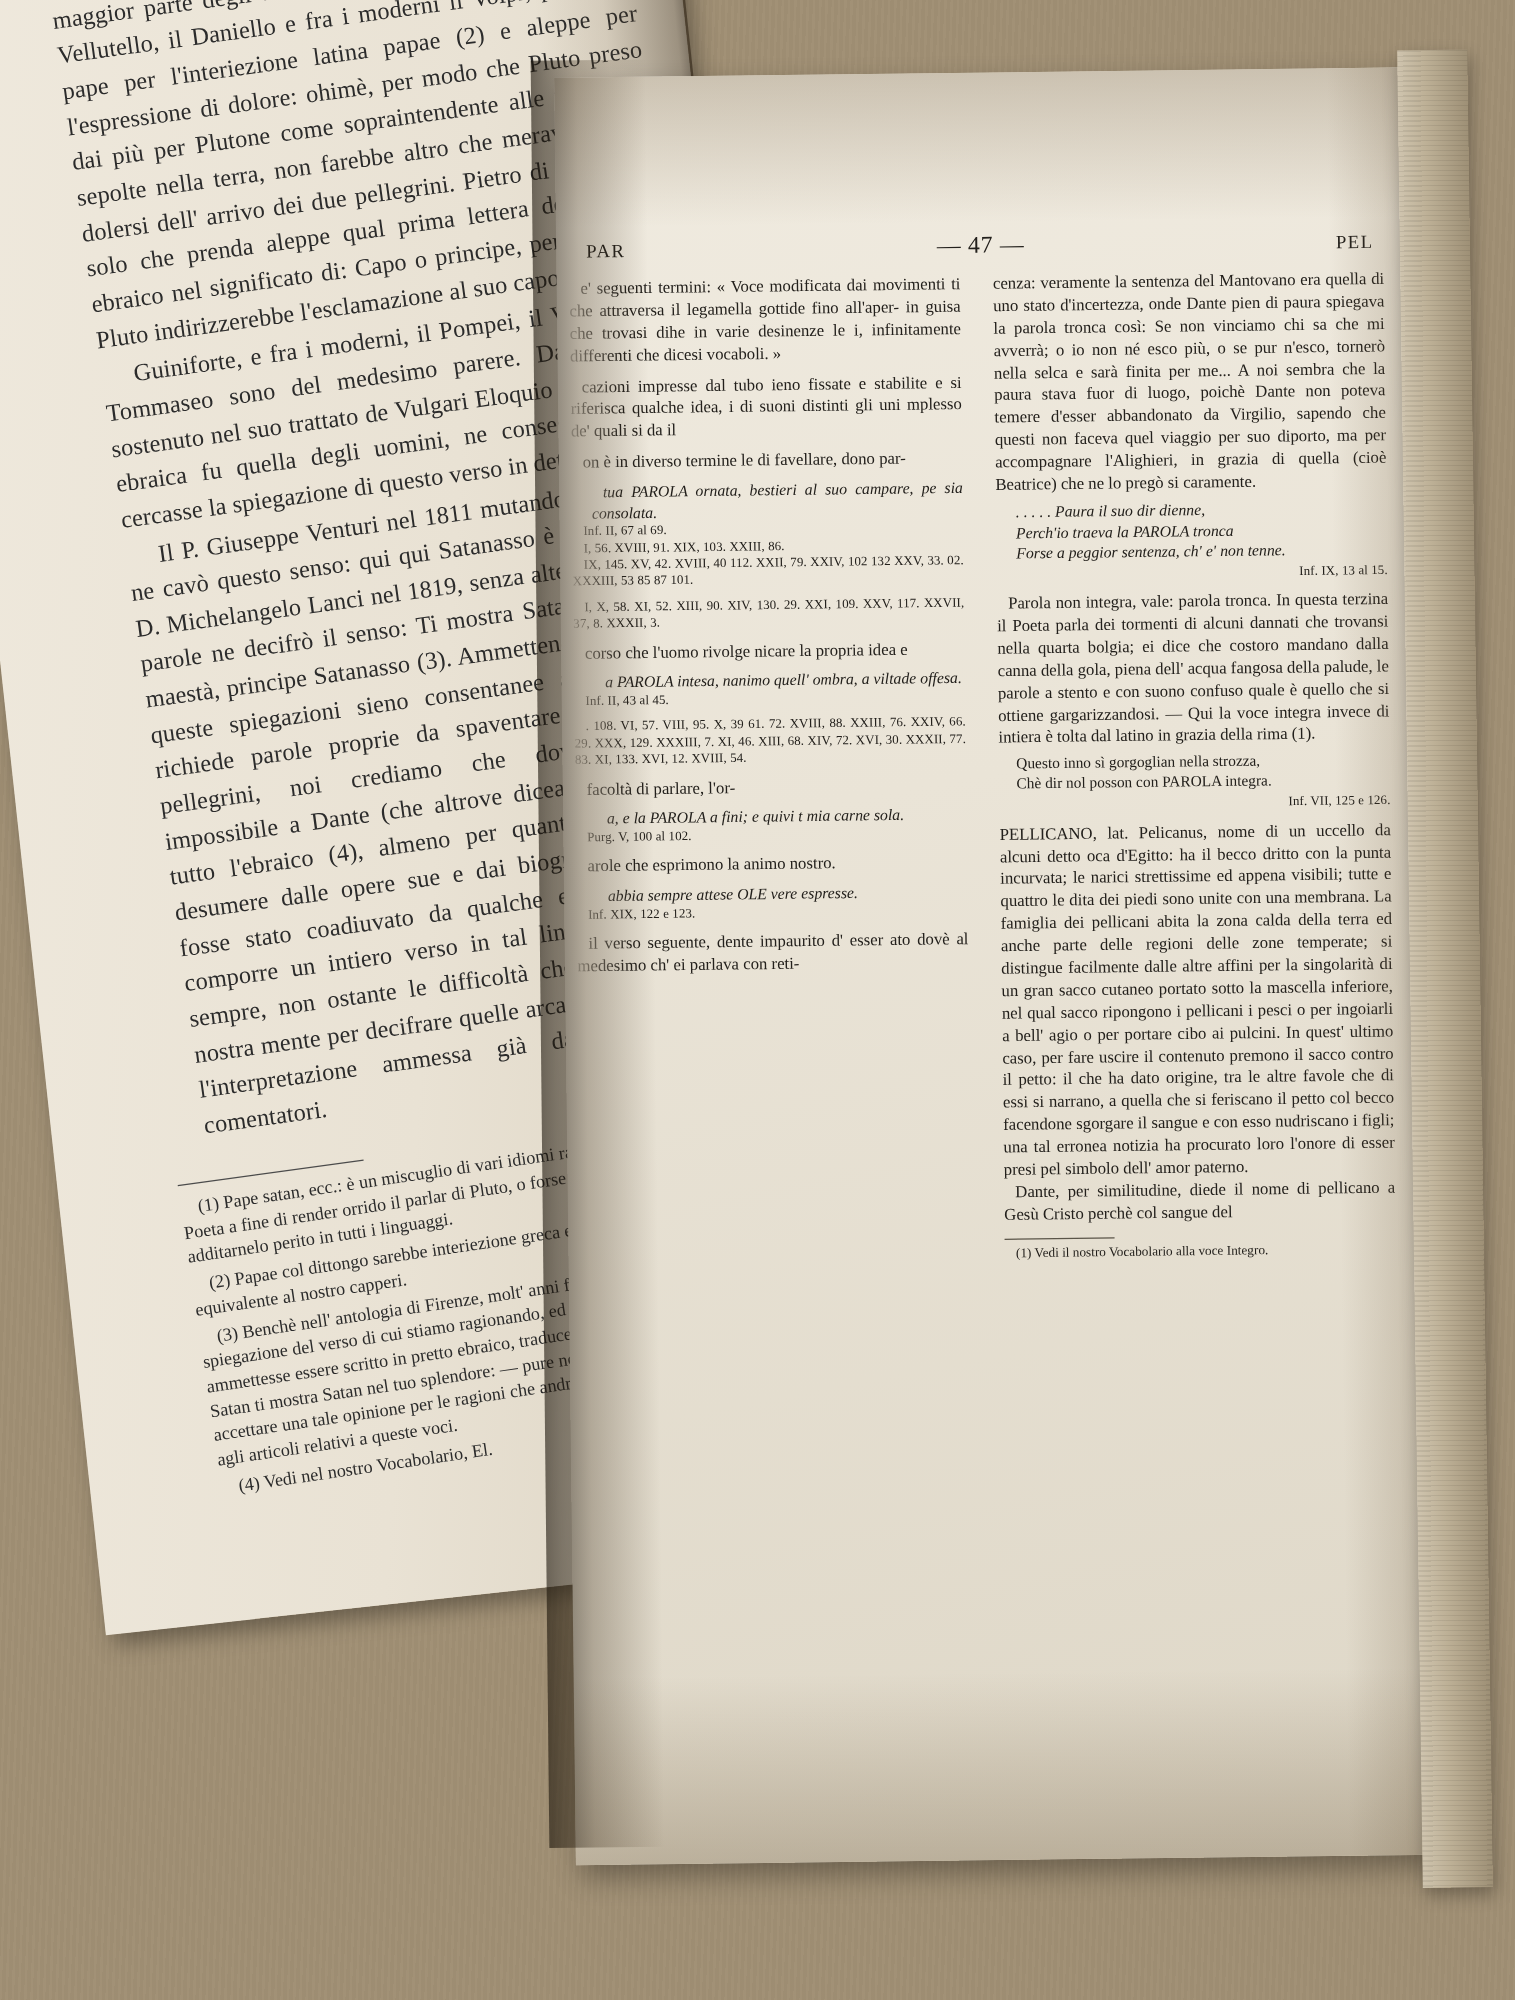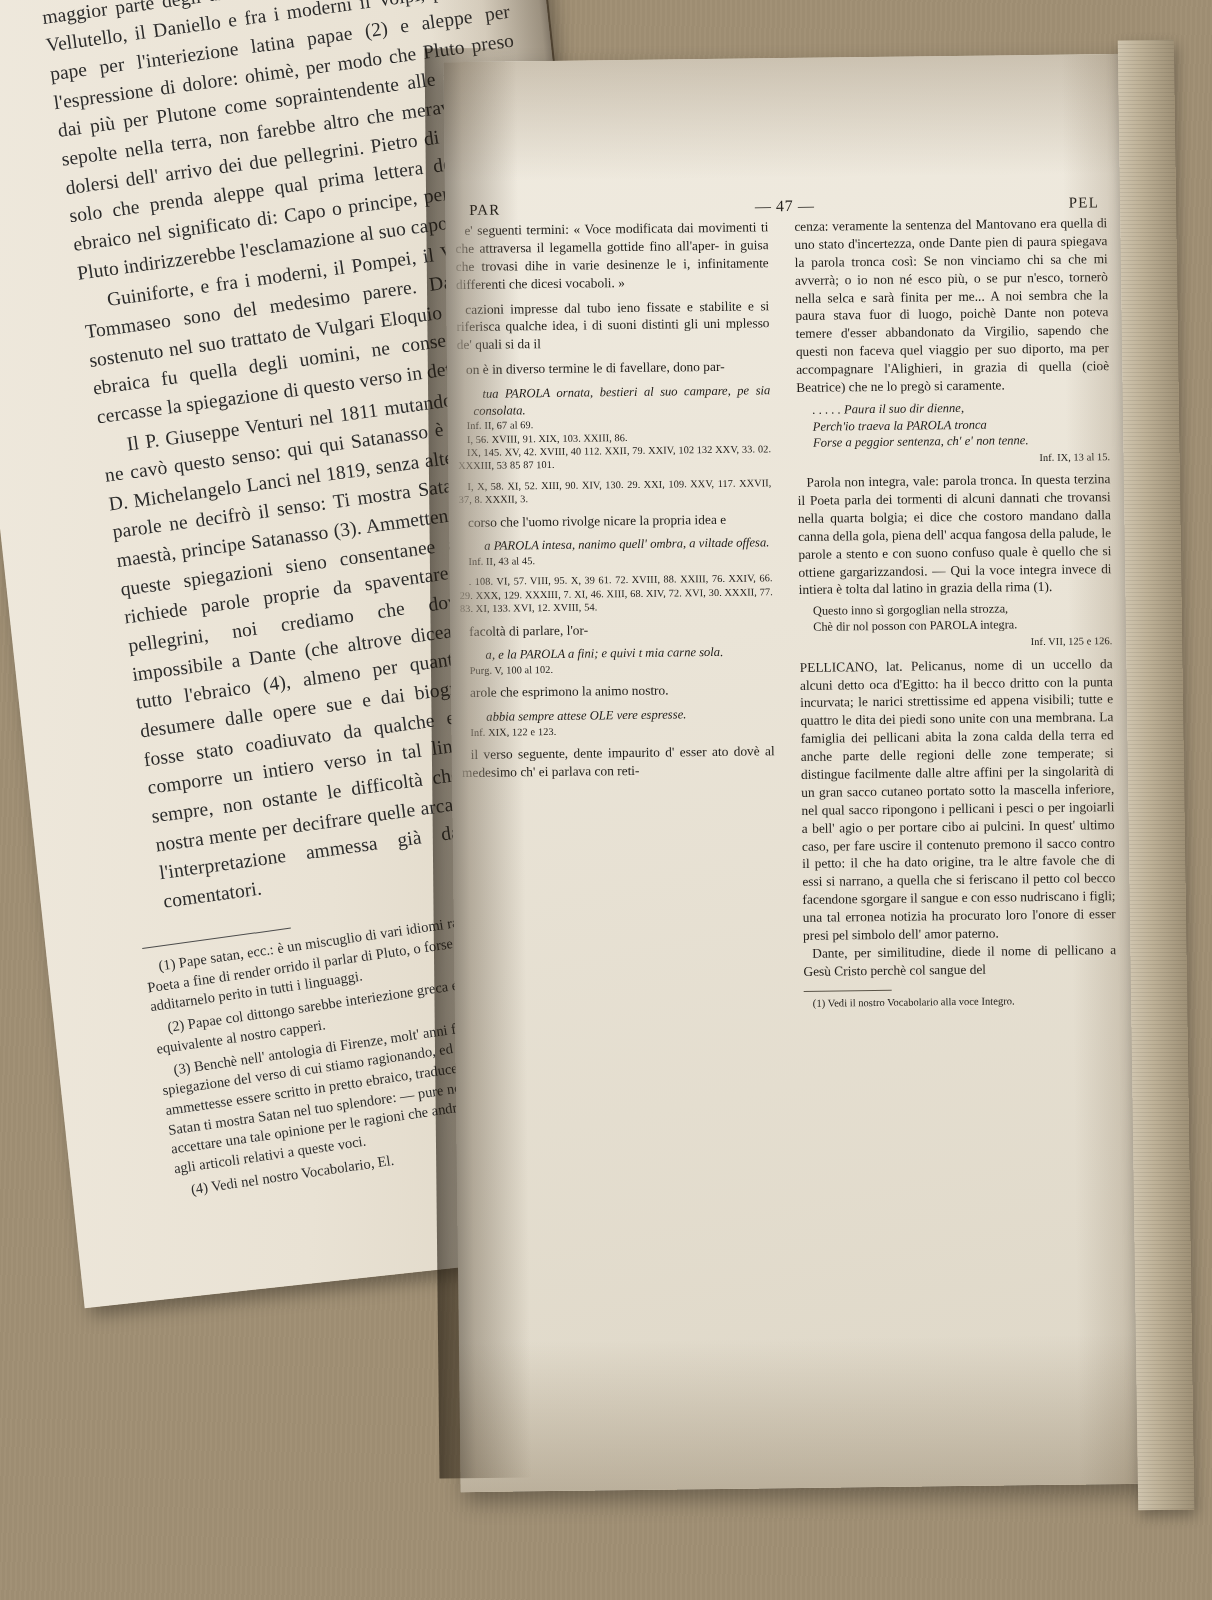--- a/index.html
+++ b/index.html
@@ -121,21 +121,21 @@
     left: 24px;
     right: 34px;
     top: 128px;
     display: flex;
     justify-content: space-between;
     align-items: baseline;
     font-size: 15px;
     letter-spacing: 1.2px;
   }
   .rp-header .hdr-left { font-variant: small-caps; }
-  .rp-header .hdr-center { font-size: 16px; letter-spacing: .6px; margin-top: 11px; }
+  .rp-header .hdr-center { font-size: 19px; letter-spacing: .6px; }
   .rp-header .hdr-right { font-variant: small-caps; }
 
   .cols {
     position: absolute;
     left: 24px;
     right: 26px;
     top: 160px;
     bottom: 20px;
     display: flex;
     gap: 26px;

